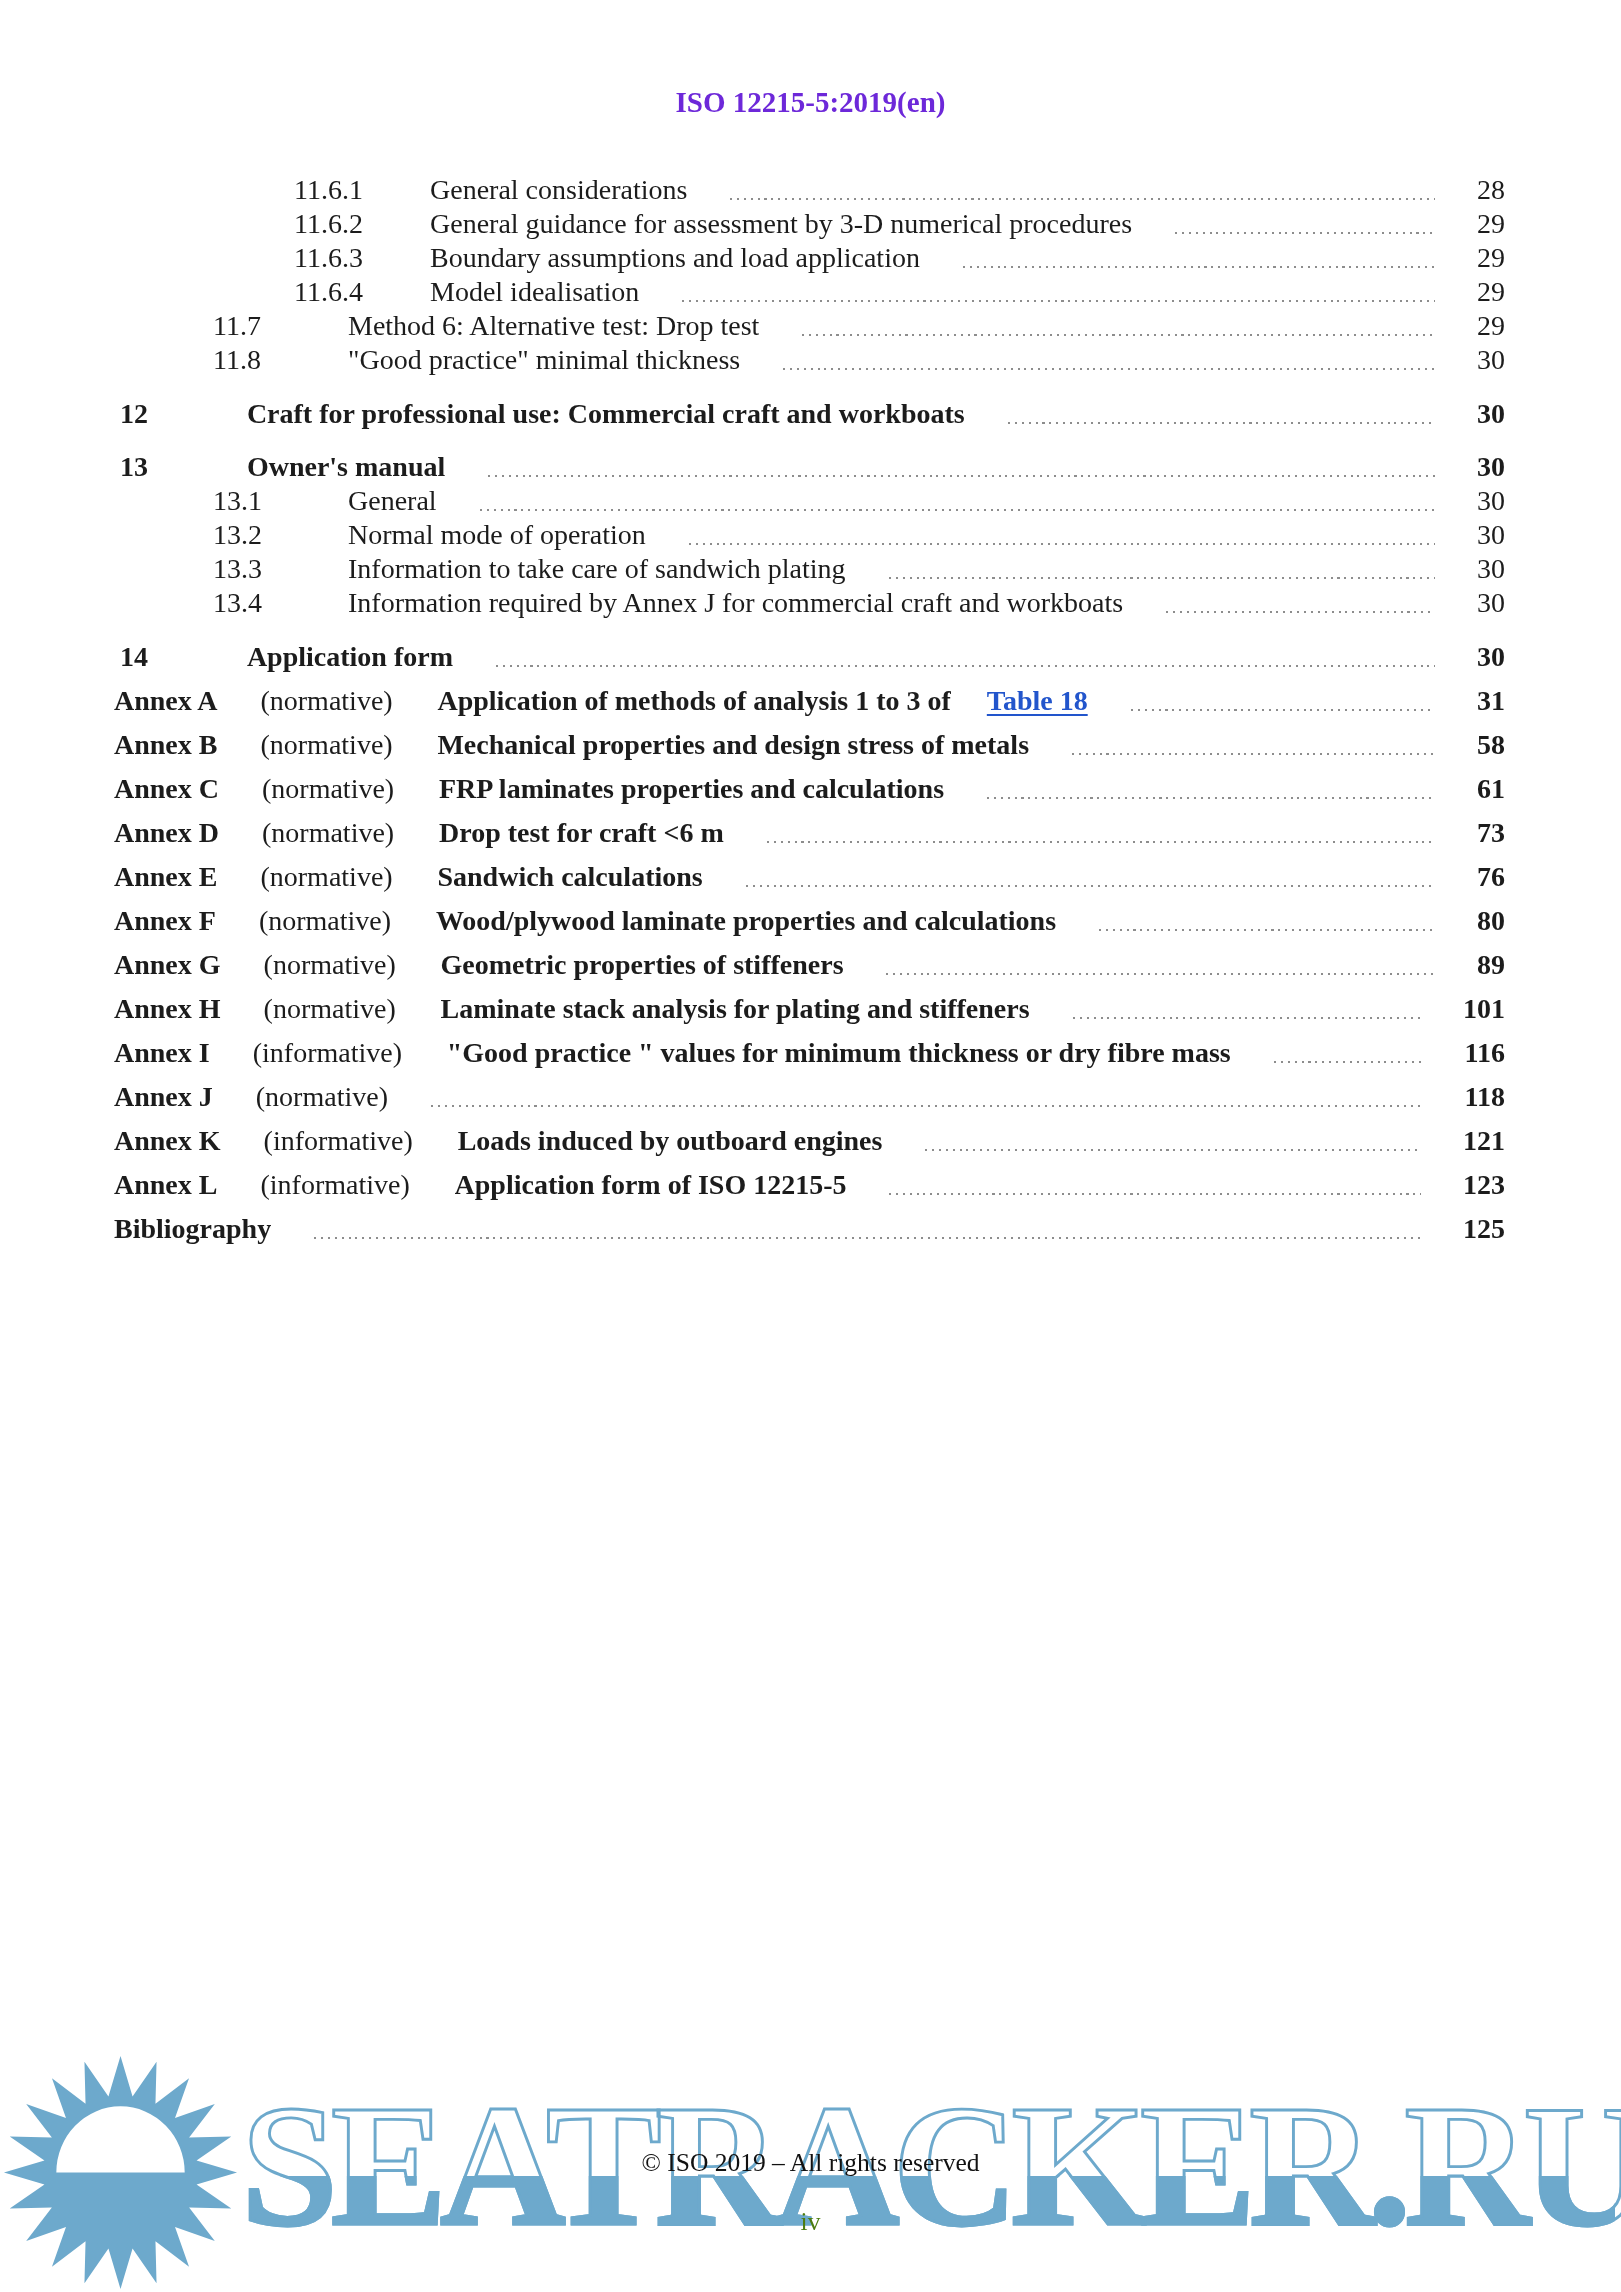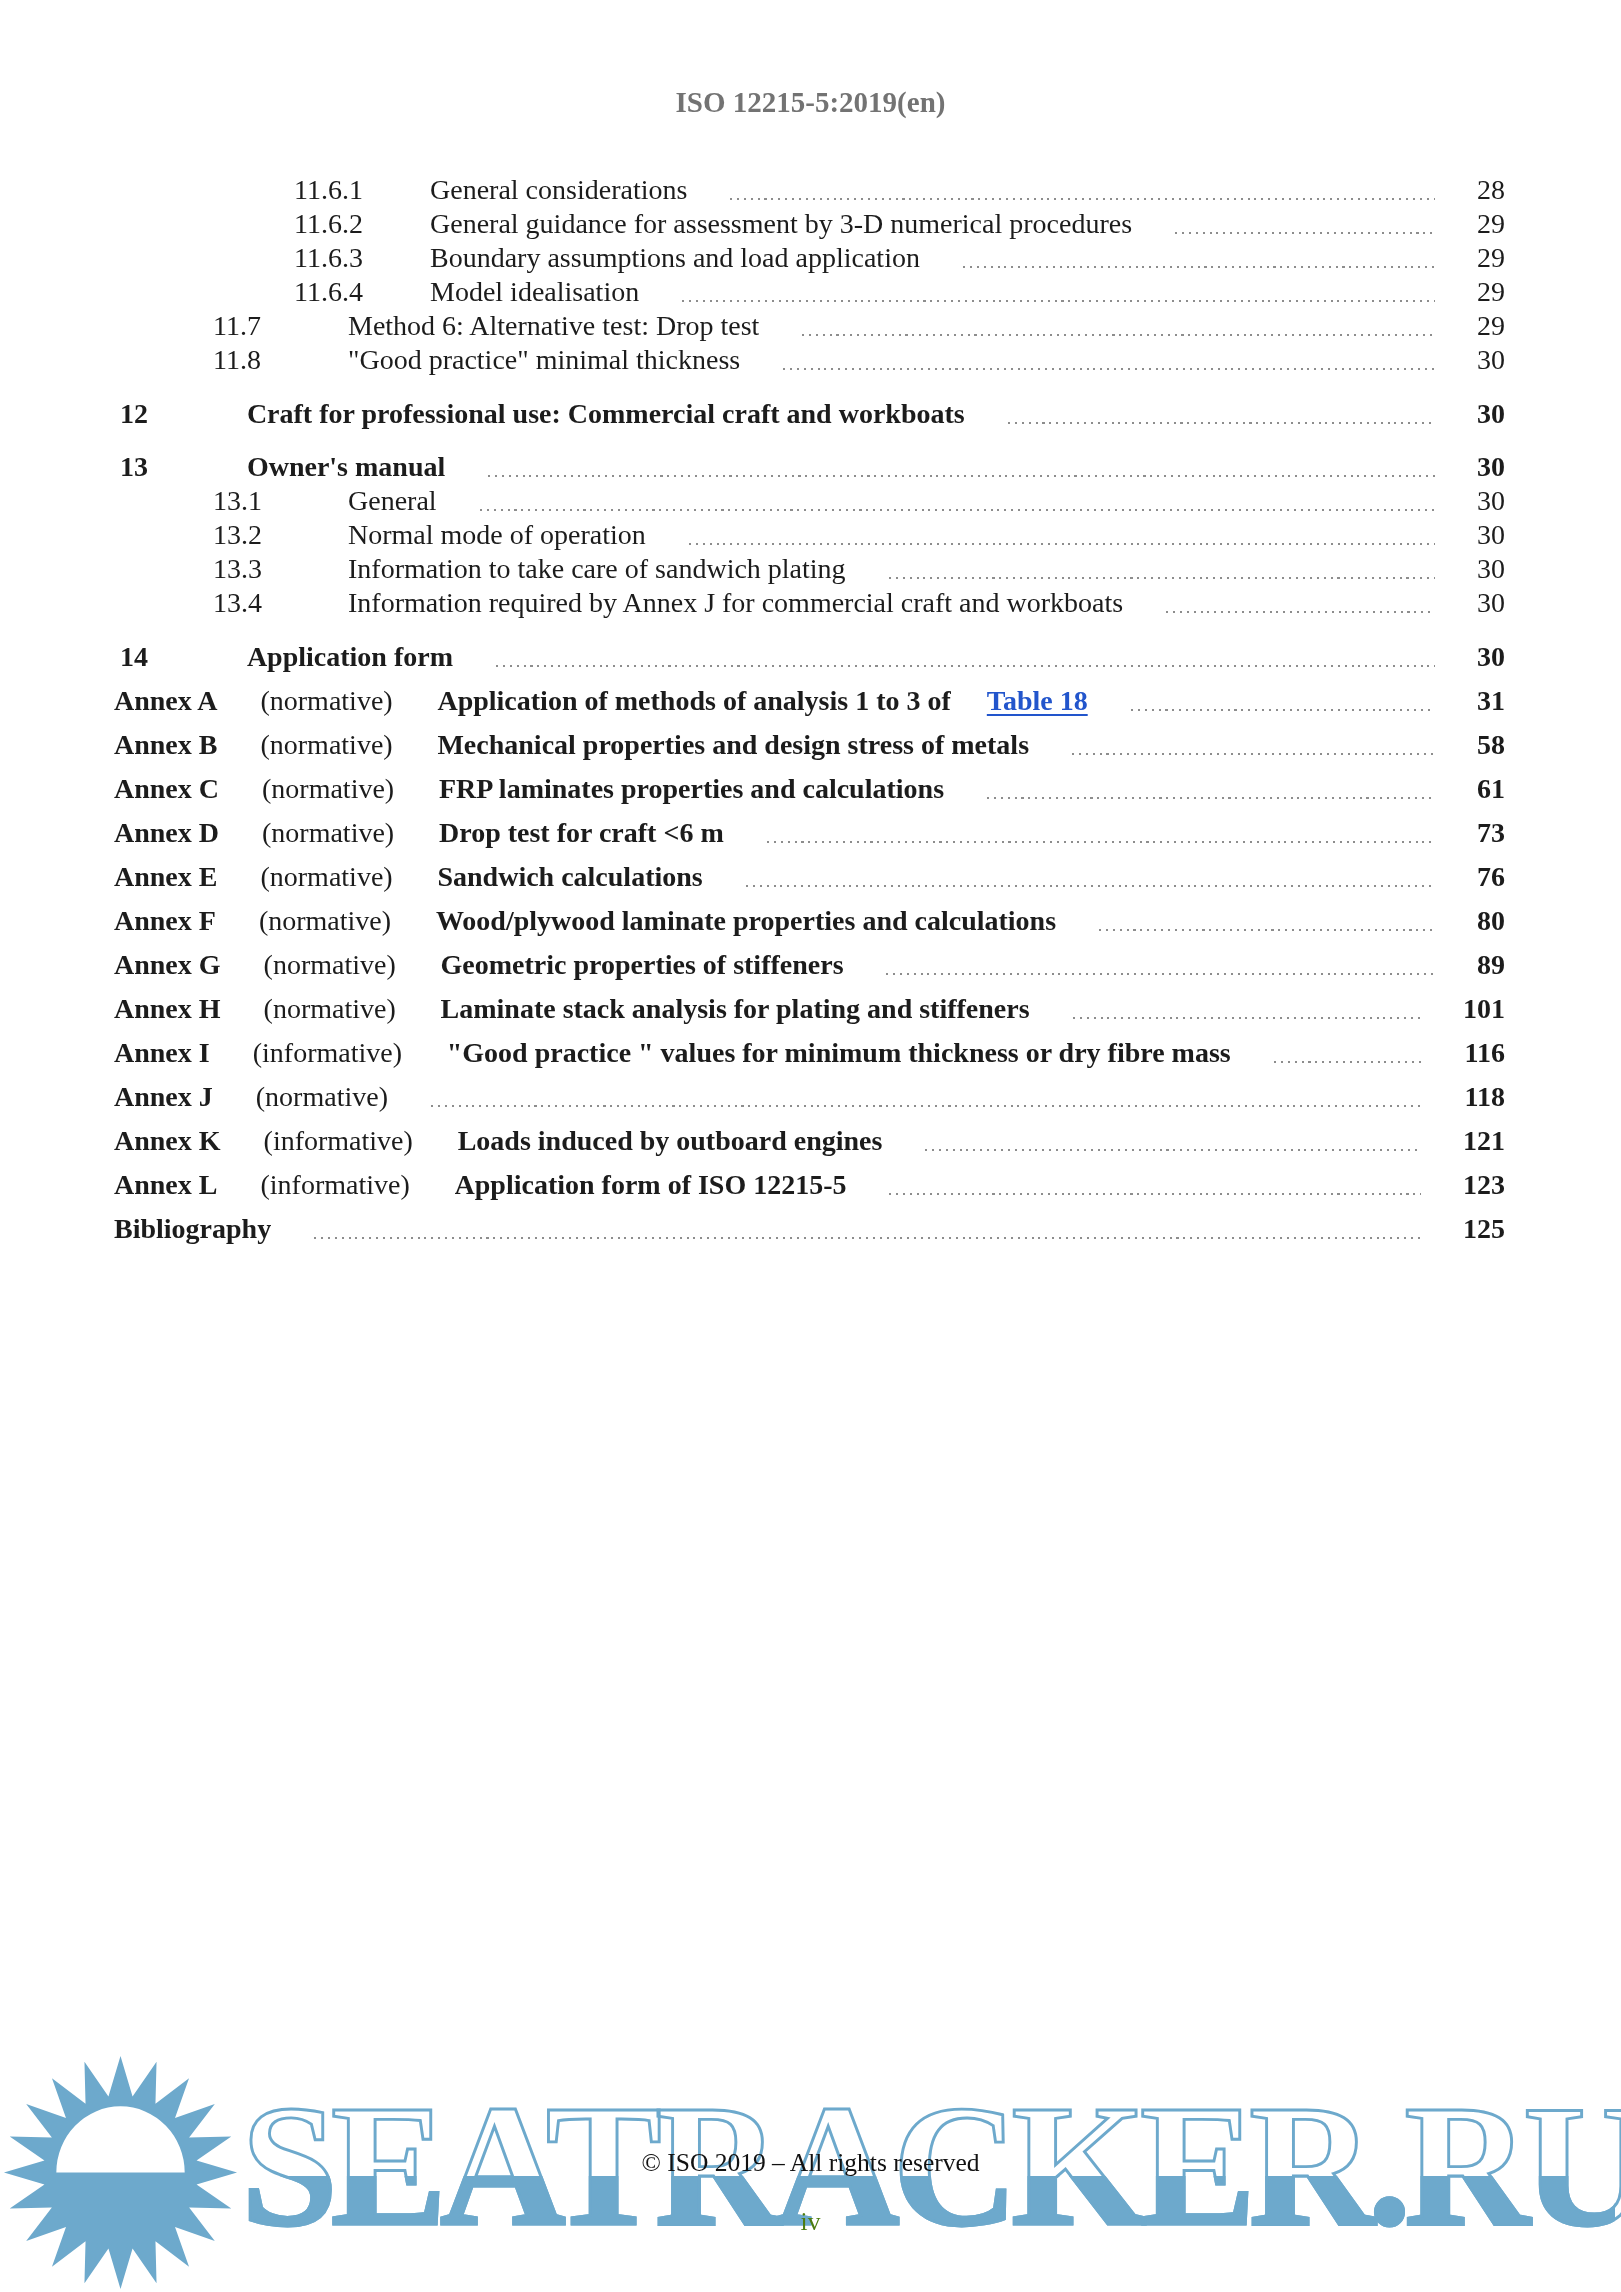--- a/index.html
+++ b/index.html
@@ -9,21 +9,21 @@
     background:#ffffff;
     font-family:"Liberation Serif","DejaVu Serif",serif;
     color:#1c1c1c;
     overflow:hidden;
   }
   
   .doc-header{
     position:absolute;left:0;top:86px;width:100%;
     text-align:center;
     font-size:29px;font-weight:bold;
-    color:#737373;
+    color:#6d28d9;
   }
   
   .toc{
     position:absolute;left:114px;top:173px;width:1391px;
     font-size:28px;line-height:34px;
   }
   .row{
     display:flex;align-items:baseline;
     white-space:nowrap;
     gap:36px;

